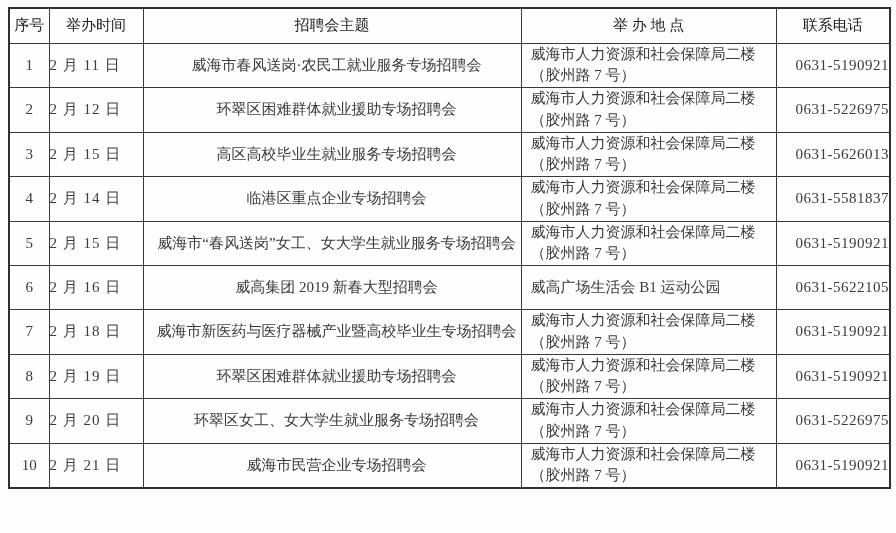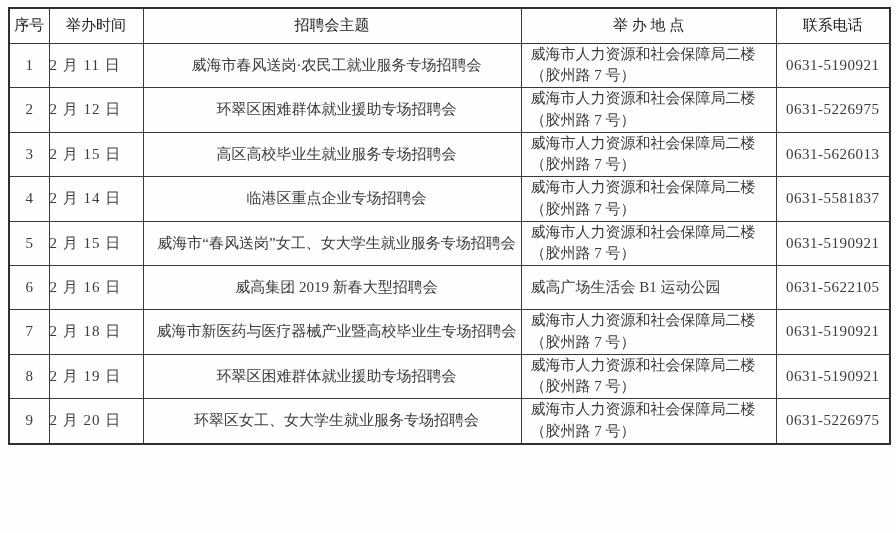--- a/index.html
+++ b/index.html
@@ -41,21 +41,21 @@
   col.c-no    { width: 40px;  }
   col.c-date  { width: 94px;  }
   col.c-theme { width: 378px; }
   col.c-loc   { width: 255px; }
   col.c-tel   { width: 114px; }
   td.no   { text-align: center; }
   td.date { text-align: left; letter-spacing: 1px; }
   td.theme { text-align: center; padding-left: 13px; padding-right: 4px; }
   td.loc  { text-align: left; padding-left: 9px; padding-right: 4px;
             white-space: pre-line; line-height: 1.45; }
-  td.tel  { text-align: center; letter-spacing: 0.5px; }
+  td.tel  { text-align: right; letter-spacing: 0.5px; }
 </style>
 </head>
 <body>
 
 <div class="page">
   <table class="sched">
     <colgroup>
       <col class="c-no">
         <col class="c-date">
         <col class="c-theme">
@@ -136,15 +136,23 @@
         <td class="tel">0631-5190921</td>
       </tr>
       <tr>
         <td class="no">9</td>
         <td class="date">2 月 20 日</td>
         <td class="theme">环翠区女工、女大学生就业服务专场招聘会</td>
         <td class="loc">威海市人力资源和社会保障局二楼
 （胶州路 7 号）</td>
         <td class="tel">0631-5226975</td>
       </tr>
+      <tr>
+        <td class="no">10</td>
+        <td class="date">2 月 21 日</td>
+        <td class="theme">威海市民营企业专场招聘会</td>
+        <td class="loc">威海市人力资源和社会保障局二楼
+（胶州路 7 号）</td>
+        <td class="tel">0631-5190921</td>
+      </tr>
     </tbody>
   </table>
 </div>
 
 </body></html>

